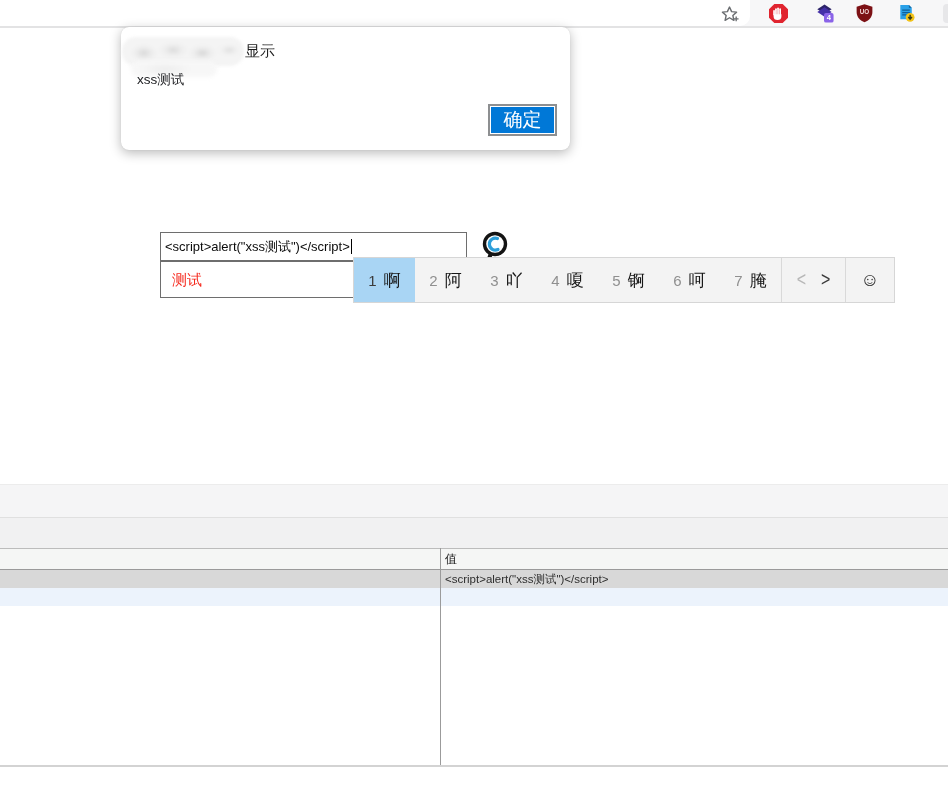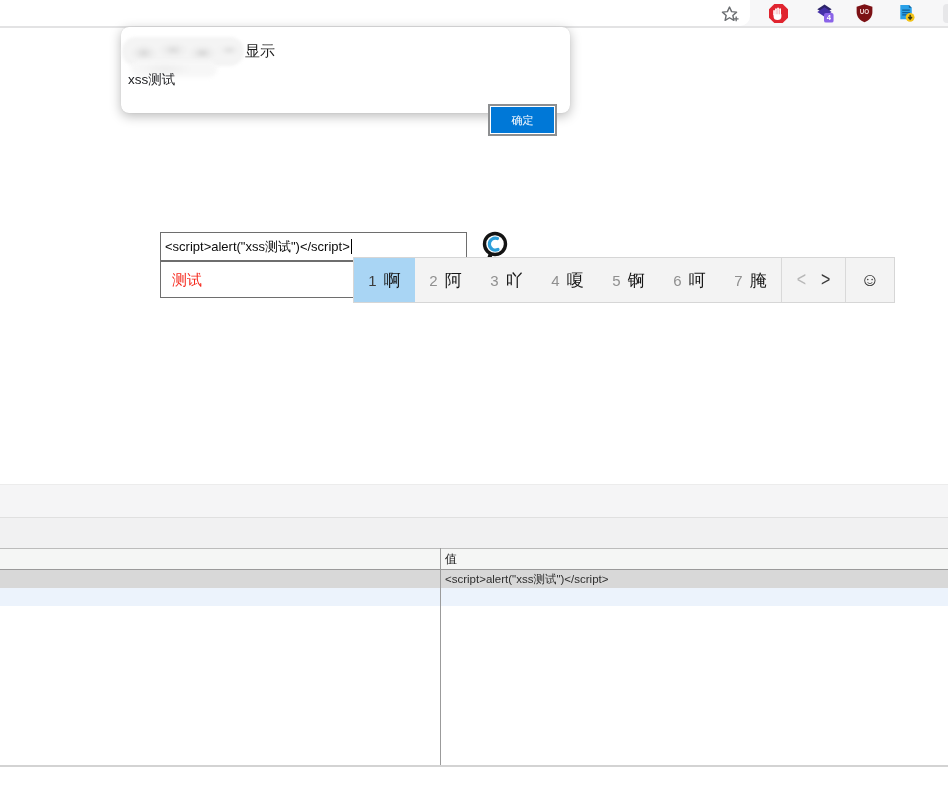--- a/index.html
+++ b/index.html
@@ -14,47 +14,47 @@
   .toolbar-underline{position:absolute;left:0;top:26px;width:948px;height:2px;background:#e3e3e4;}
   .tb-icon{position:absolute;top:3px;width:21px;height:21px;}
   .star-icon{left:719px;top:4px;}
   .hand-icon{left:768px;}
   .purple-icon{left:814px;}
   .shield-icon{left:854px;}
   .doc-icon{left:896px;}
   .edge-sliver{position:absolute;left:943px;top:4px;width:10px;height:19px;background:#e7e7e9;border-radius:4px 0 0 4px;}
   
   .dialog{
-    position:absolute;left:121px;top:27px;width:449px;height:86px;background:#fff;
+    position:absolute;left:121px;top:27px;width:449px;height:123px;background:#fff;
     border-radius:8px;box-shadow:0 3px 12px rgba(0,0,0,.28), 0 0 1px rgba(0,0,0,.15);z-index:30;
   }
   .redacted{
     position:absolute;left:1px;top:10px;width:122px;height:29px;border-radius:14px;
     background:
       radial-gradient(14px 9px at 18% 55%, #d9d9d9 0%, rgba(233,233,233,.6) 60%, rgba(255,255,255,0) 100%),
       radial-gradient(16px 9px at 42% 45%, #dcdcdc 0%, rgba(236,236,236,.6) 60%, rgba(255,255,255,0) 100%),
       radial-gradient(15px 9px at 66% 55%, #d7d7d7 0%, rgba(235,235,235,.6) 60%, rgba(255,255,255,0) 100%),
       radial-gradient(14px 8px at 88% 45%, #e0e0e0 0%, rgba(240,240,240,.5) 60%, rgba(255,255,255,0) 100%),
       #f4f4f4;
     filter:blur(1.5px);
   }
   .redacted2{
     position:absolute;left:10px;top:34px;width:86px;height:16px;border-radius:8px;
     background:radial-gradient(30px 7px at 40% 50%, #ececec 0%, rgba(250,250,250,0) 90%),#f7f7f7;
     filter:blur(2px);
   }
   .dialog-title{position:absolute;left:124px;top:15px;font-size:15px;color:#1c1c1c;}
-  .dialog-message{position:absolute;left:7px;top:44px;font-size:13.5px;color:#202124;}
+  .dialog-message{position:absolute;left:16px;top:44px;font-size:13.5px;color:#202124;}
   .ok-wrap{
     position:absolute;left:367px;top:77px;width:63px;height:26px;
     border:2px solid #8d8f91;background:#fff;padding:1px;
   }
   .ok-button{
     width:100%;height:100%;border:none;background:var(--accent,#0078d7);color:#fff;
-    font-size:11px;font-family:inherit;display:block;line-height:22px;text-align:center;cursor:pointer;
+    font-size:19px;font-family:inherit;display:block;line-height:22px;text-align:center;cursor:pointer;
   }
   
   .input1{
     position:absolute;left:160px;top:232px;width:307px;height:29px;box-sizing:border-box;
     border:1px solid #6e6e6e;background:#fff;font-size:13px;color:#0b0b0b;
     line-height:27px;padding-left:4px;white-space:nowrap;overflow:hidden;
   }
   .caret{display:inline-block;width:1px;height:15px;background:#000;vertical-align:-3px;margin-left:1px;}
   .input2{
     position:absolute;left:160px;top:261px;width:307px;height:37px;box-sizing:border-box;

